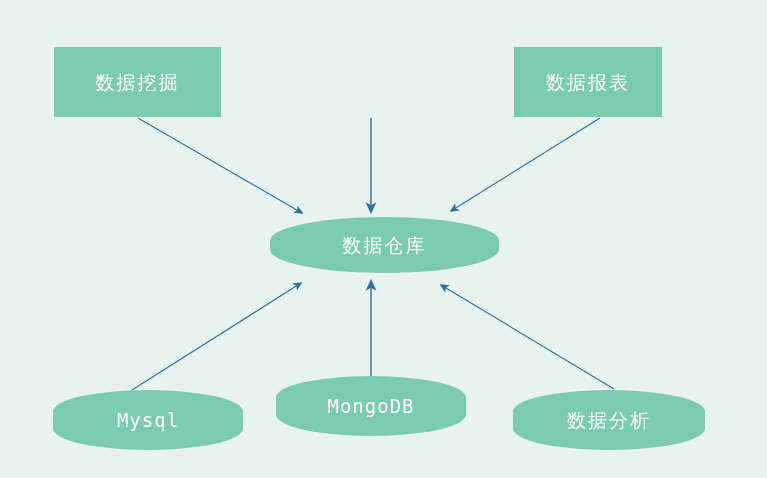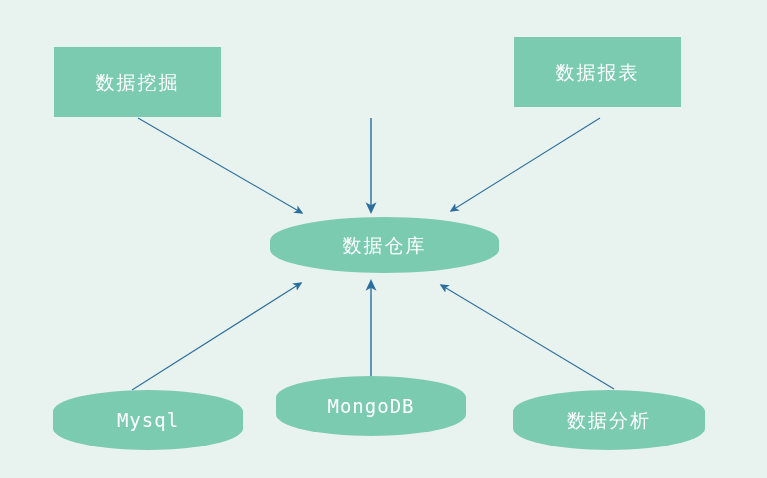--- a/index.html
+++ b/index.html
@@ -86,21 +86,21 @@
     <line x1="371" y1="390" x2="371" y2="281" stroke="#2c6f9e" stroke-width="1.4" marker-end="url(#arrowhead)"></line>
 
     <line x1="614" y1="389" x2="441" y2="285" stroke="#2c6f9e" stroke-width="1.1" marker-end="url(#arrowhead)"></line>
   </svg>
 
   <div class="node node-rect" style="left:54px; top:47px; width:167px; height:70px;">
     <span class="label-cjk">数据挖掘</span>
   </div>
 
 
-  <div class="node node-rect" style="left:514px; top:37px; width:167px; height:70px;">
+  <div class="node node-rect" style="left:514px; top:47px; width:148px; height:70px;">
     <span class="label-cjk">数据报表</span>
   </div>
 
   <div class="node node-cylinder-big" style="left:270px; top:217px; width:229px; height:56px;">
     <span class="label-cjk">数据仓库</span>
   </div>
 
   <div class="node node-cylinder" style="left:53px; top:390px; width:190px; height:60px;">
     <span class="label-mono">Mysql</span>
   </div>

